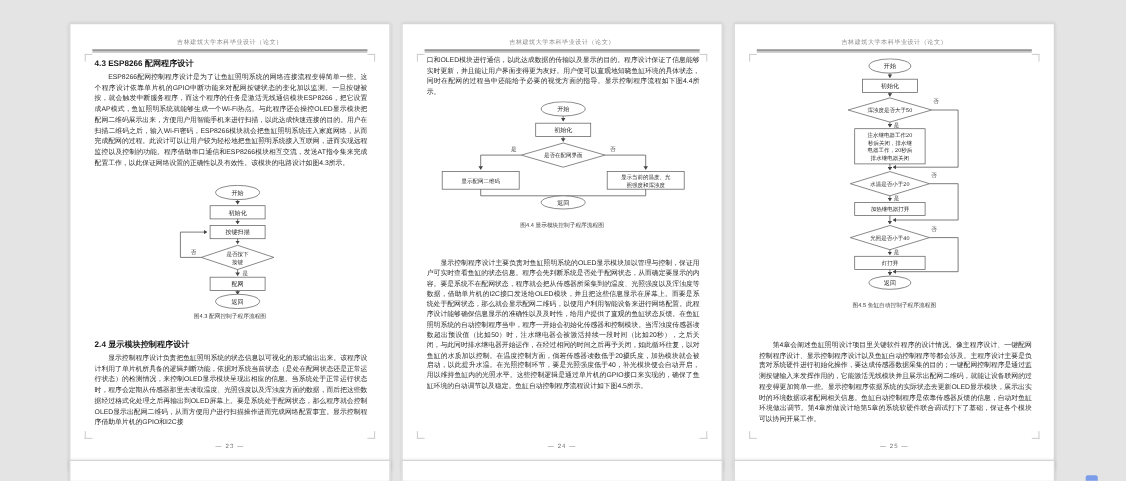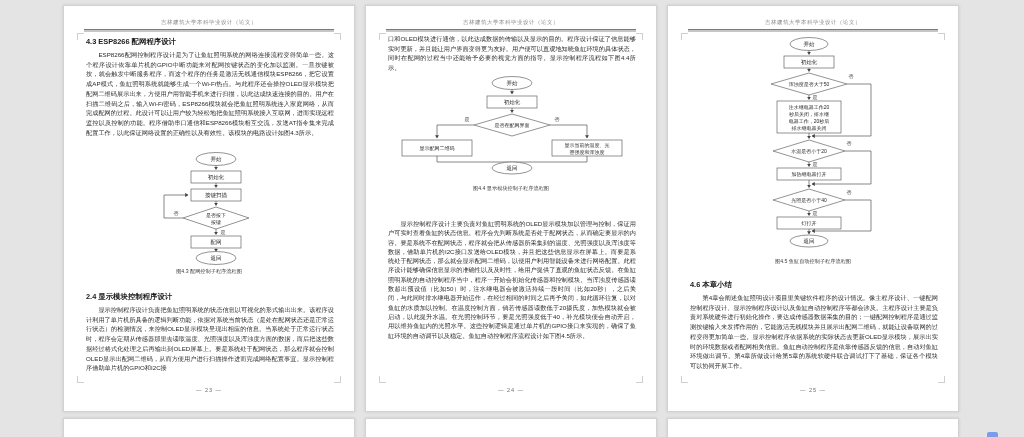--- a/index.html
+++ b/index.html
@@ -1,19 +1,19 @@
 <!DOCTYPE html>
 <html><head>
 <meta charset="utf-8">
 <style>
   * { margin:0; padding:0; box-sizing:border-box; }
   html,body { width:1024px; height:437px; overflow:hidden; }
   body { position:relative; background:#e4e4e4; font-family:"Liberation Sans", sans-serif; }
   .page {
-    position:absolute; top:5px; width:292px; height:407px;
+    position:absolute; top:21px; width:292px; height:407px;
     background:#ffffff; border:1px solid #d2d2d2;
     box-shadow:0 0 3px rgba(0,0,0,0.12);
   }
   .pg-header {
     position:absolute; top:13px; left:0; width:100%;
     text-align:center; font-size:5.5px; color:#8a8a8a; letter-spacing:0.5px;
   }
   .pg-rule {
     position:absolute; top:23px; left:20px; right:20px; height:3px;
     border-top:1px solid #7a7a7a; background:#c6c6c6;
@@ -210,21 +210,20 @@
 
     <rect class="shape" x="48" y="180" width="64" height="12"></rect>
     <text class="sm" x="80" y="188">灯打开</text>
     <line class="ln" x1="80" y1="192" x2="80" y2="197" marker-end="url(#a3)"></line>
     <ellipse class="shape" cx="80" cy="204" rx="19" ry="6"></ellipse>
     <text x="80" y="206">返回</text>
   </svg>
 
   <div class="cap" style="top:252px">图4.5 鱼缸自动控制子程序流程图</div>
 
-  <div class="sec" style="top:274px">4.6 本章小结</div>
   <p class="para" style="top:287px">第4章会阐述鱼缸照明设计项目里关键软件程序的设计情况。像主程序设计、一键配网控制程序设计、显示控制程序设计以及鱼缸自动控制程序等都会涉及。主程序设计主要是负责对系统硬件进行初始化操作，要达成传感器数据采集的目的；一键配网控制程序是通过监测按键输入来发挥作用的，它能激活无线模块并且展示出配网二维码，就能让设备联网的过程变得更加简单一些。显示控制程序依据系统的实际状态去更新OLED显示模块，展示出实时的环境数据或者配网相关信息。鱼缸自动控制程序是依靠传感器反馈的信息，自动对鱼缸环境做出调节。第4章所做设计给第5章的系统软硬件联合调试打下了基础，保证各个模块可以协同开展工作。</p>
 
   <div class="pg-num">— 25 —</div>
 </div>
 
 <div class="next-page" style="left:63px"></div>
 <div class="next-page" style="left:365px"></div>
 <div class="next-page" style="left:667px"></div>
 
 <div class="float-handle"></div>

